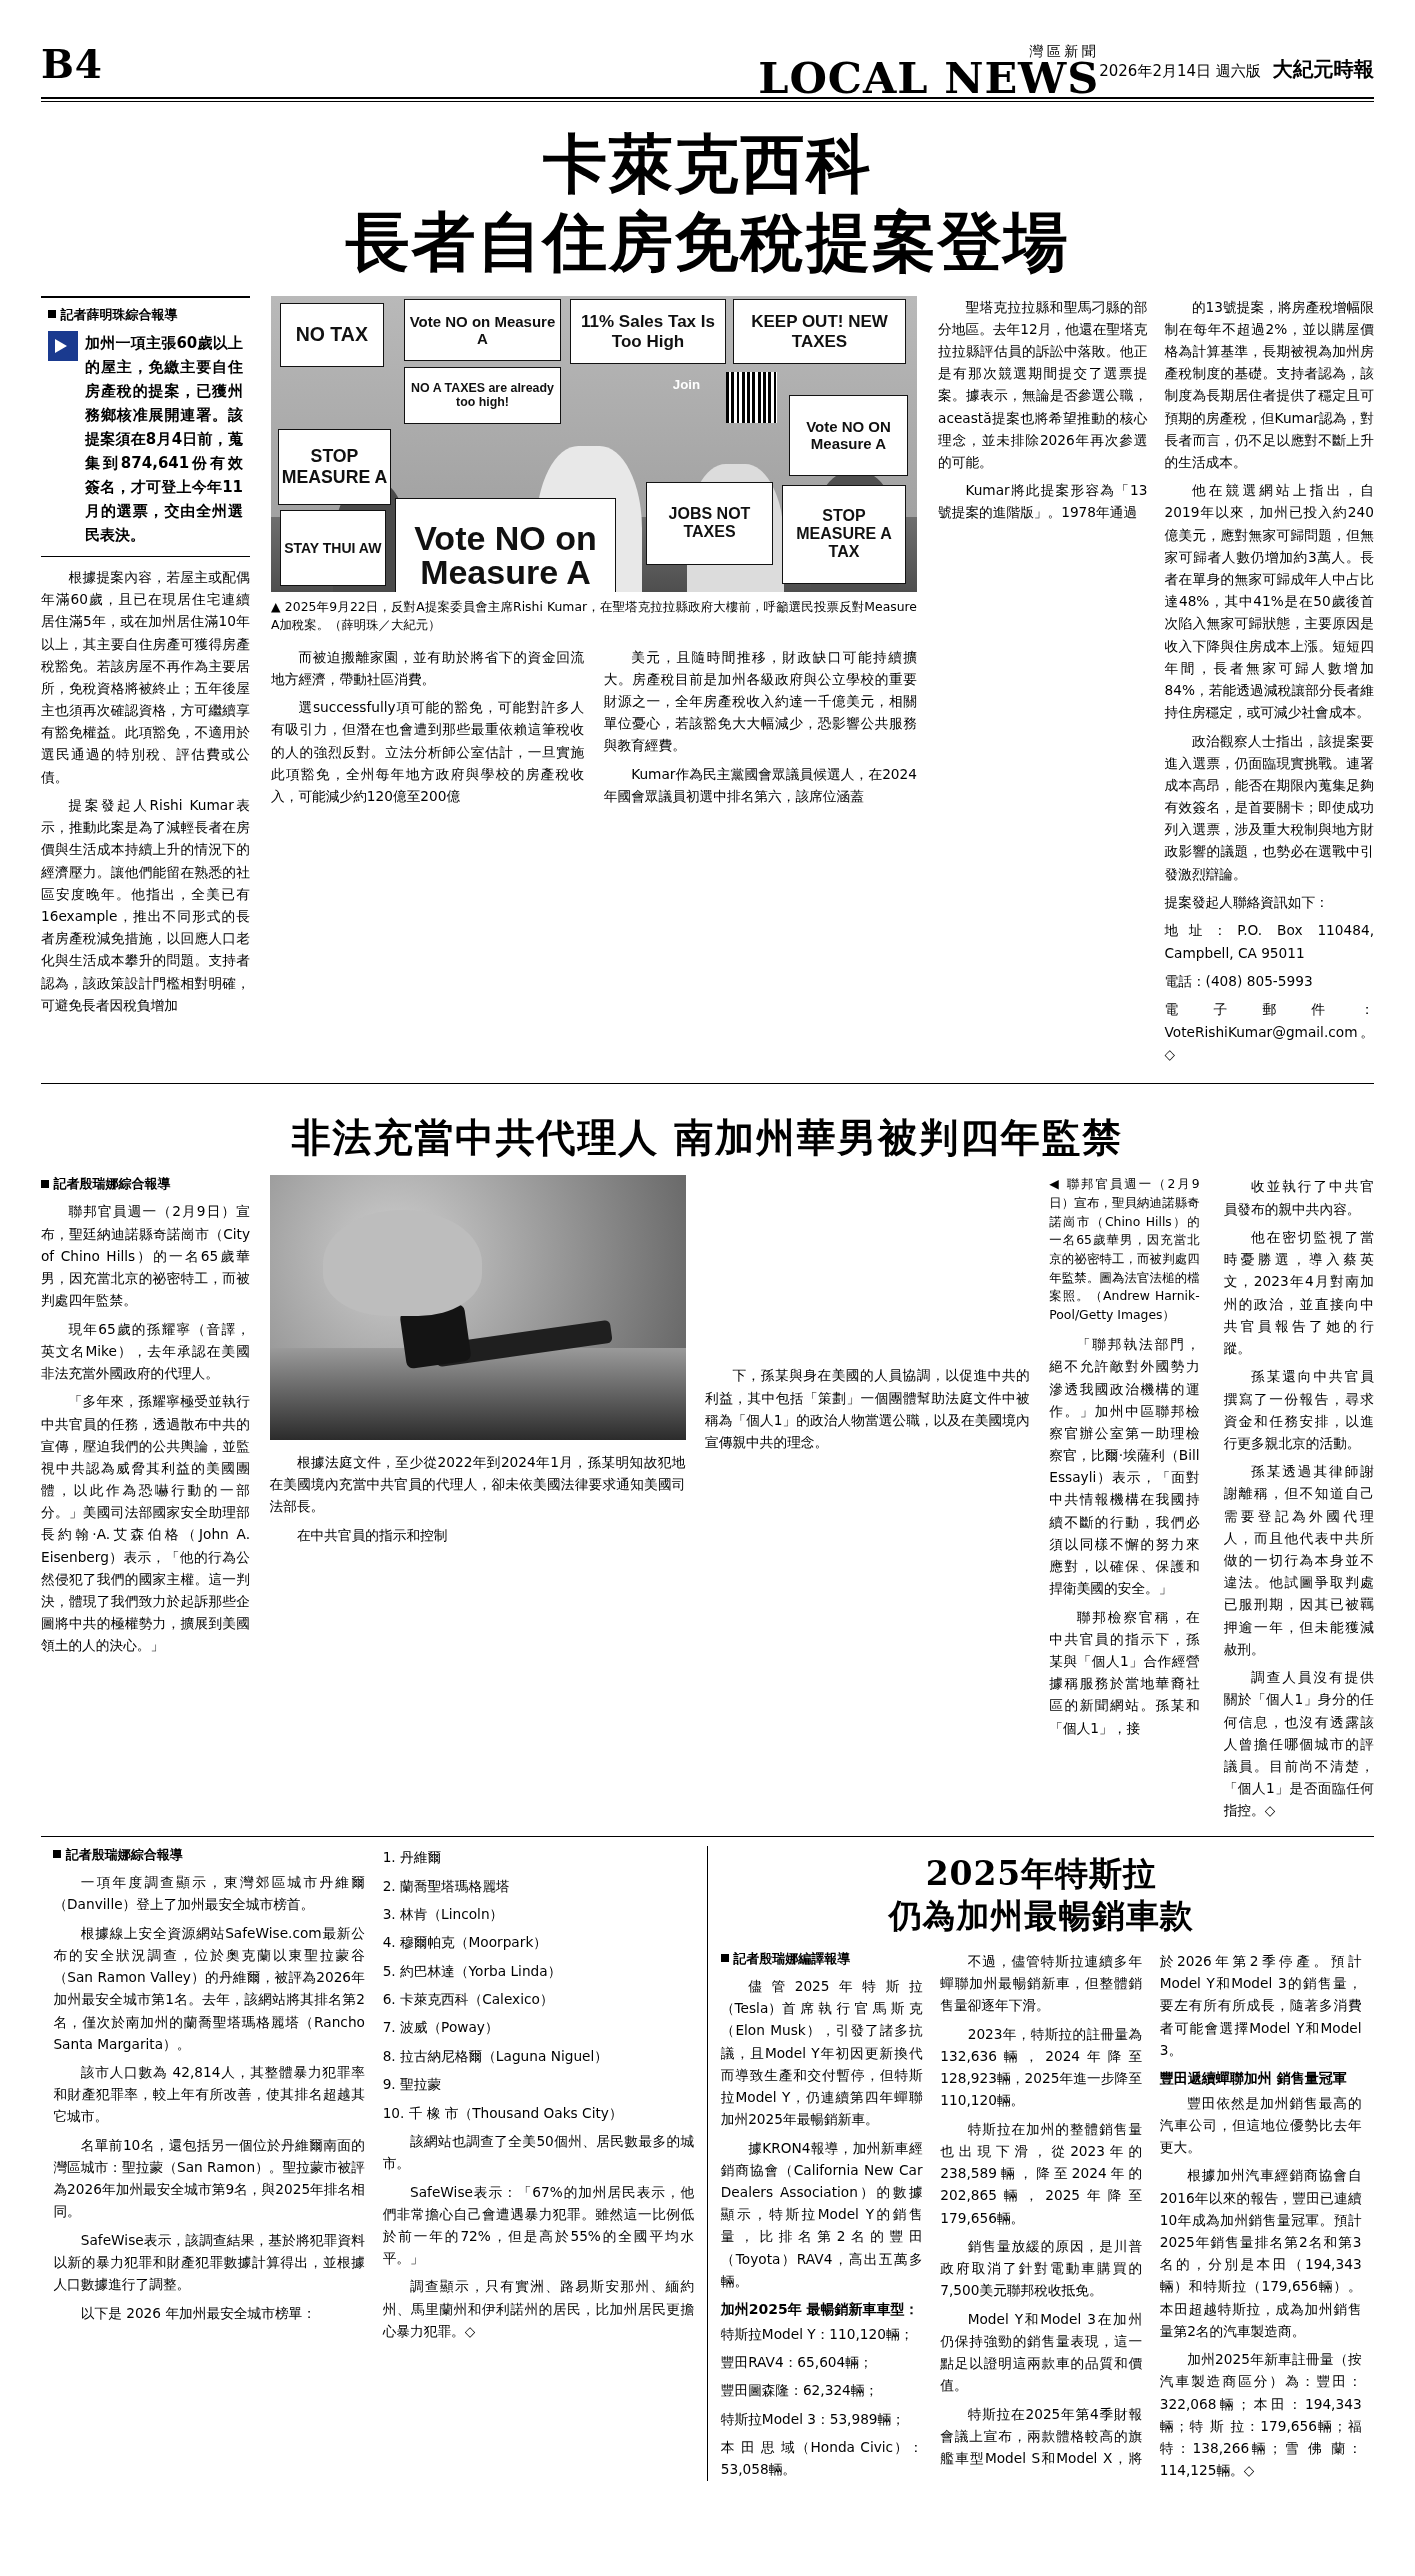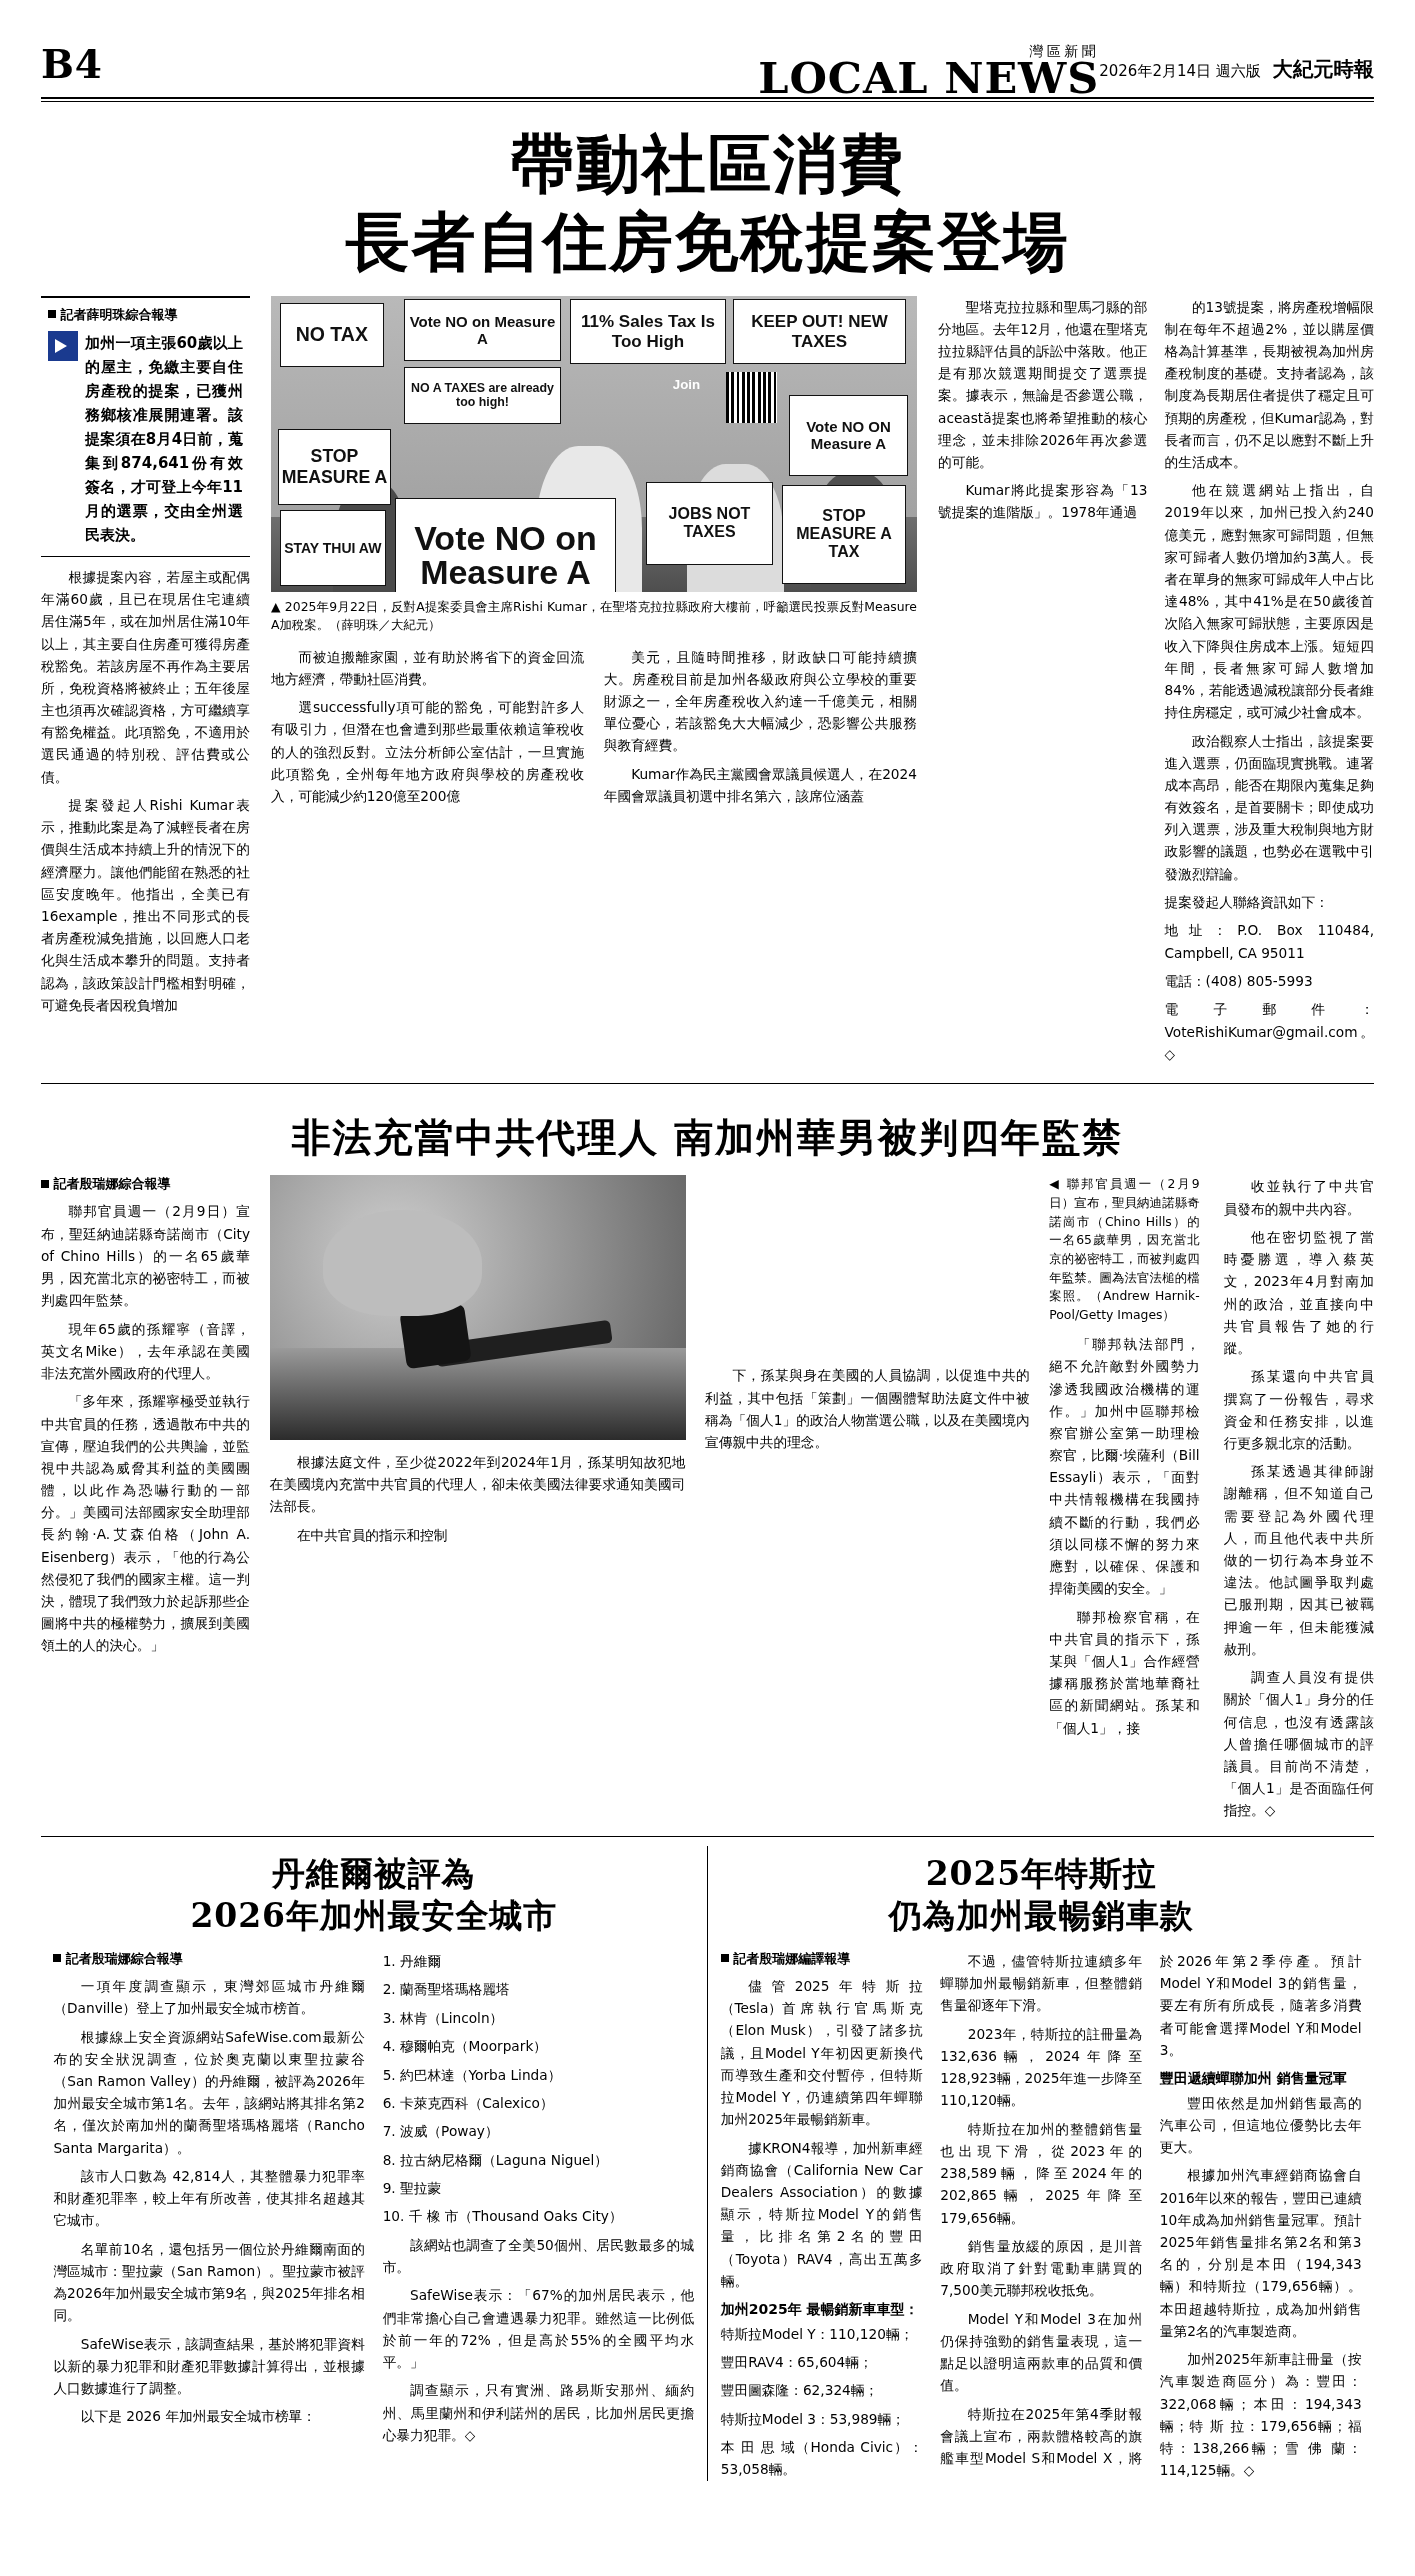--- a/index.html
+++ b/index.html
@@ -89,21 +89,21 @@
     </div>
     <div class="masthead-right">
       <span class="date">2026年2月14日 週六版</span>
       <span class="paper">大紀元時報</span>
     </div>
   </div>
   <div class="rule-thick"></div>
   <div class="rule-thin"></div>
 
   <div class="headline-wrap">
-    <div class="headline">帶動社區消費</div>
+    <div class="headline">卡萊克西科</div>
     <div class="headline">長者自住房免稅提案登場</div>
   </div>
 
   <div class="top-grid">
 
     <div>
       <div class="lead-box">
         <div class="byline">
           <span class="sq"></span><span>記者薛明珠綜合報導</span>
         </div>
@@ -225,24 +225,20 @@
         </div>
       </div>
     </div>
   </div>
 
   <div class="rule-thin" style="margin-top:8.8px;"></div>
 
   <div class="bottom-grid">
 
     <div class="bottom-col">
-      <div class="sub-head">
-        <div>丹維爾被評為</div>
-        <div>2026年加州最安全城市</div>
-      </div>
       <div class="cols2">
         <div class="byline">
           <span class="sq"></span><span>記者殷瑞娜綜合報導</span>
         </div>
         <div class="col-text">
           <p>一項年度調查顯示，東灣郊區城市丹維爾（Danville）登上了加州最安全城市榜首。</p>
           <p>根據線上安全資源網站SafeWise.com最新公布的安全狀況調查，位於奧克蘭以東聖拉蒙谷（San Ramon Valley）的丹維爾，被評為2026年加州最安全城市第1名。去年，該網站將其排名第2名，僅次於南加州的蘭喬聖塔瑪格麗塔（Rancho Santa Margarita）。</p>
           <p>該市人口數為 42,814人，其整體暴力犯罪率和財產犯罪率，較上年有所改善，使其排名超越其它城市。</p>
           <p>名單前10名，還包括另一個位於丹維爾南面的灣區城市：聖拉蒙（San Ramon）。聖拉蒙市被評為2026年加州最安全城市第9名，與2025年排名相同。</p>
           <p>SafeWise表示，該調查結果，基於將犯罪資料以新的暴力犯罪和財產犯罪數據計算得出，並根據人口數據進行了調整。</p>

